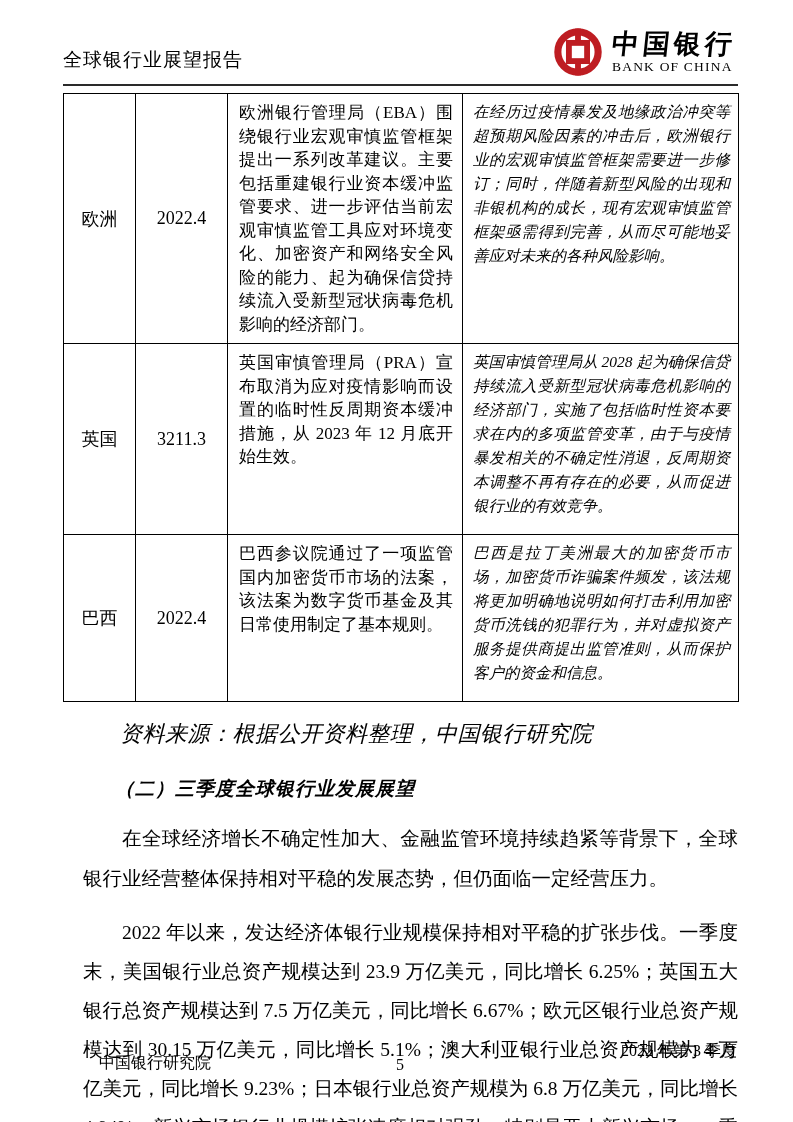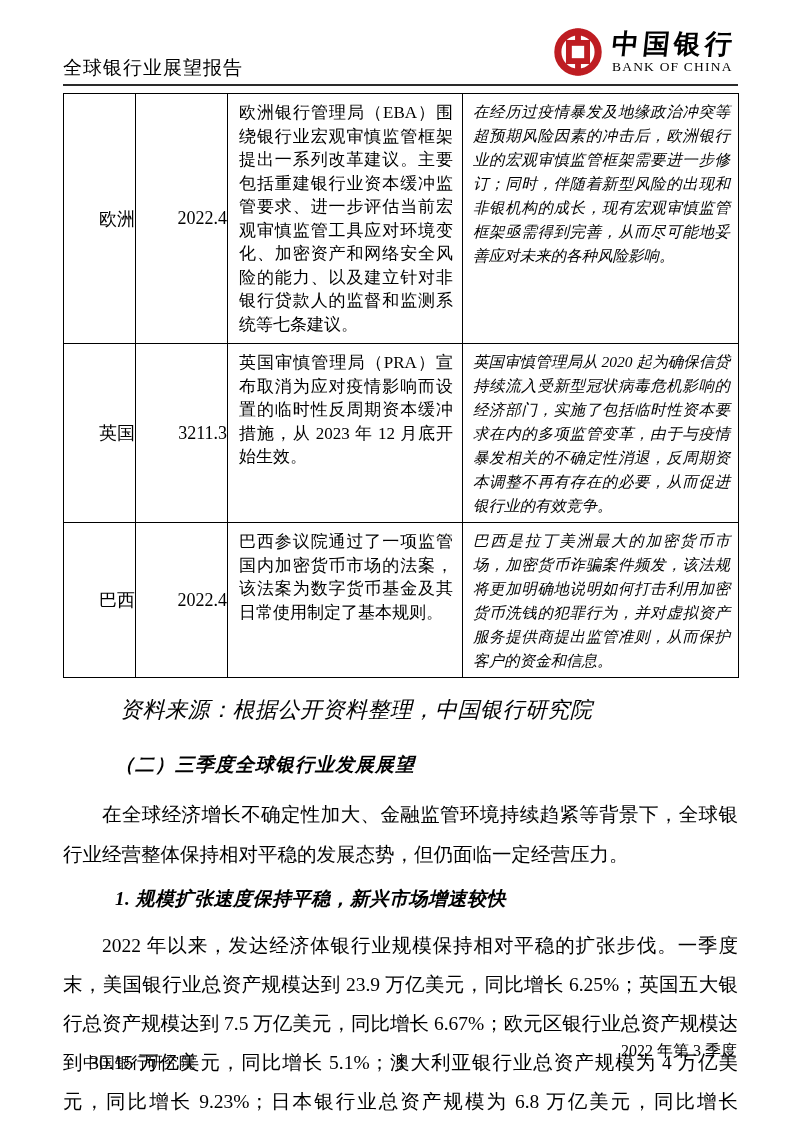--- a/index.html
+++ b/index.html
@@ -11,21 +11,21 @@
     background:#ffffff;
     color:#000;
     font-family:"Liberation Serif", serif;
     overflow:hidden;
   }
   .content { position:absolute; left:63px; top:0; width:675px; }
 
   
   .header { position:relative; height:86px; border-bottom:2px solid #2a2a2a; }
   .report-title {
-    position:absolute; left:0; bottom:3px;
+    position:absolute; left:0; bottom:11px;
     font-size:19px; letter-spacing:1px; font-weight:400;
   }
   .logo { position:absolute; right:2px; top:26px; display:flex; align-items:center; }
   .logo-emblem { width:52px; height:52px; margin-right:8px; }
   .logo-text { display:flex; flex-direction:column; align-items:flex-start; }
   .logo-cn {
     font-size:27px; font-weight:700; letter-spacing:4px; line-height:30px;
     font-family:"Liberation Serif", serif; transform:skewX(-6deg);
   }
   .logo-en { font-size:13.5px; letter-spacing:1.2px; line-height:16px; }
@@ -33,59 +33,59 @@
   
   table.reg-table {
     margin-top:7px;
     width:675px; border-collapse:collapse; table-layout:fixed;
   }
   .reg-table td { border:1px solid #000; vertical-align:middle; }
   .col-region { width:72px; }
   .col-date   { width:92px; }
   .col-measure{ width:235px; }
   .col-comment{ width:276px; }
-  td.region-cell, td.date-cell { text-align:right; font-size:18px; }
+  td.region-cell, td.date-cell { text-align:center; font-size:18px; }
   td.measure-cell {
     font-size:17px; line-height:23.5px; text-align:justify;
     padding:7px 9px 7px 11px; vertical-align:top;
   }
   td.comment-cell {
     font-size:15.5px; line-height:24px; text-align:justify; font-style:italic;
-    padding:6px 8px 4px 10px; vertical-align:top;
+    padding:6px 8px 16px 10px; vertical-align:top;
   }
   tr.row-1 { height:211px; }
   tr.row-2 { height:145px; }
   tr.row-3 { height:122px; }
 
   
   .source-note {
     margin:17px 0 0 57px;
     font-size:22px; font-style:italic; letter-spacing:0.5px;
   }
   .section-heading {
     margin:27px 0 5px 52px;
     font-size:19px; font-weight:700; font-style:italic; letter-spacing:1px;
   }
   .para {
     margin-top:17px;
     font-size:19.5px; line-height:40px;
-    text-align:justify; text-indent:39px;
+    text-align:justify; text-indent:39px;margin-left:20px;
   }
   .subsection-heading {
     margin:11px 0 0 52px;
     font-size:19px; font-weight:700; font-style:italic; letter-spacing:0.5px;
   }
   .para-2 { margin-top:14px; line-height:39px; }
 
   
   .footer {
     position:absolute; left:63px; right:56px; bottom:48px;
     font-size:16px;
   }
-  .footer-left  { position:absolute; left:20px; bottom:0;font-family:Liberation Mono, monospace; }
+  .footer-left  { position:absolute; left:36px; bottom:0;font-family:Liberation Mono, monospace; }
   .footer-page  { position:absolute; left:0; right:0; text-align:center; bottom:0; }
   .footer-right { position:absolute; right:0; bottom:12px; }
 </style>
 </head>
 <body>
 
 <div class="page">
   <div class="content">
 
     <div class="header">
@@ -108,45 +108,44 @@
       <colgroup>
         <col class="col-region">
           <col class="col-date">
           <col class="col-measure">
           <col class="col-comment">
       </colgroup>
       <tbody>
         <tr class="row-1">
           <td class="region-cell">欧洲</td>
           <td class="date-cell">2022.4</td>
-          <td class="measure-cell">欧洲银行管理局（EBA）围绕银行业宏观审慎监管框架提出一系列改革建议。主要包括重建银行业资本缓冲监管要求、进一步评估当前宏观审慎监管工具应对环境变化、加密资产和网络安全风险的能力、以及建立针对非银行贷款人的监督和监测系统等七条建议。</td>
+          <td class="measure-cell">欧洲银行管理局（EBA）围绕银行业宏观审慎监管框架提出一系列改革建议。主要包括重建银行业资本缓冲监管要求、进一步评估当前宏观审慎监管工具应对环境变化、加密资产和网络安全风险的能力、起为确保信贷持续流入受新型冠状病毒危机影响的经济部门。</td>
           <td class="comment-cell">在经历过疫情暴发及地缘政治冲突等超预期风险因素的冲击后，欧洲银行业的宏观审慎监管框架需要进一步修订；同时，伴随着新型风险的出现和非银机构的成长，现有宏观审慎监管框架亟需得到完善，从而尽可能地妥善应对未来的各种风险影响。</td>
         </tr>
         <tr class="row-2">
           <td class="region-cell">英国</td>
           <td class="date-cell">3211.3</td>
           <td class="measure-cell">英国审慎管理局（PRA）宣布取消为应对疫情影响而设置的临时性反周期资本缓冲措施，从 2023 年 12 月底开始生效。</td>
-          <td class="comment-cell">英国审慎管理局从 2020 起为确保信贷持续流入受新型冠状病毒危机影响的经济部门，实施了包括临时性资本要求在内的多项监管变革，由于与疫情暴发相关的不确定性消退，反周期资本调整不再有存在的必要，从而促进银行业的有效竞争。</td>
+          <td class="comment-cell">英国审慎管理局从 2028 起为确保信贷持续流入受新型冠状病毒危机影响的经济部门，实施了包括临时性资本要求在内的多项监管变革，由于与疫情暴发相关的不确定性消退，反周期资本调整不再有存在的必要，从而促进银行业的有效竞争。</td>
         </tr>
         <tr class="row-3">
           <td class="region-cell">巴西</td>
           <td class="date-cell">2022.4</td>
           <td class="measure-cell">巴西参议院通过了一项监管国内加密货币市场的法案，该法案为数字货币基金及其日常使用制定了基本规则。</td>
           <td class="comment-cell">巴西是拉丁美洲最大的加密货币市场，加密货币诈骗案件频发，该法规将更加明确地说明如何打击利用加密货币洗钱的犯罪行为，并对虚拟资产服务提供商提出监管准则，从而保护客户的资金和信息。</td>
         </tr>
       </tbody>
     </table>
 
     <div class="source-note">资料来源：根据公开资料整理，中国银行研究院</div>
 
     <div class="section-heading">（二）三季度全球银行业发展展望</div>
 
     <div class="para">在全球经济增长不确定性加大、金融监管环境持续趋紧等背景下，全球银行业经营整体保持相对平稳的发展态势，但仍面临一定经营压力。</div>
 
-    <div class="subsection-heading">1. 规模扩张速度保持平稳，新兴市场增速较快</div>
 
     <div class="para para-2">2022 年以来，发达经济体银行业规模保持相对平稳的扩张步伐。一季度末，美国银行业总资产规模达到 23.9 万亿美元，同比增长 6.25%；英国五大银行总资产规模达到 7.5 万亿美元，同比增长 6.67%；欧元区银行业总资产规模达到 30.15 万亿美元，同比增长 5.1%；澳大利亚银行业总资产规模为 4 万亿美元，同比增长 9.23%；日本银行业总资产规模为 6.8 万亿美元，同比增长 4.94%。新兴市场银行业规模扩张速度相对强劲，特别是亚太新兴市场。一季度末，泰国、</div>
   </div>
 
   <div class="footer">
     <span class="footer-page">5</span>
     <span class="footer-left">中国银行研究院</span>
     <span class="footer-right">2022 年第 3 季度</span>
   </div>
 </div>

